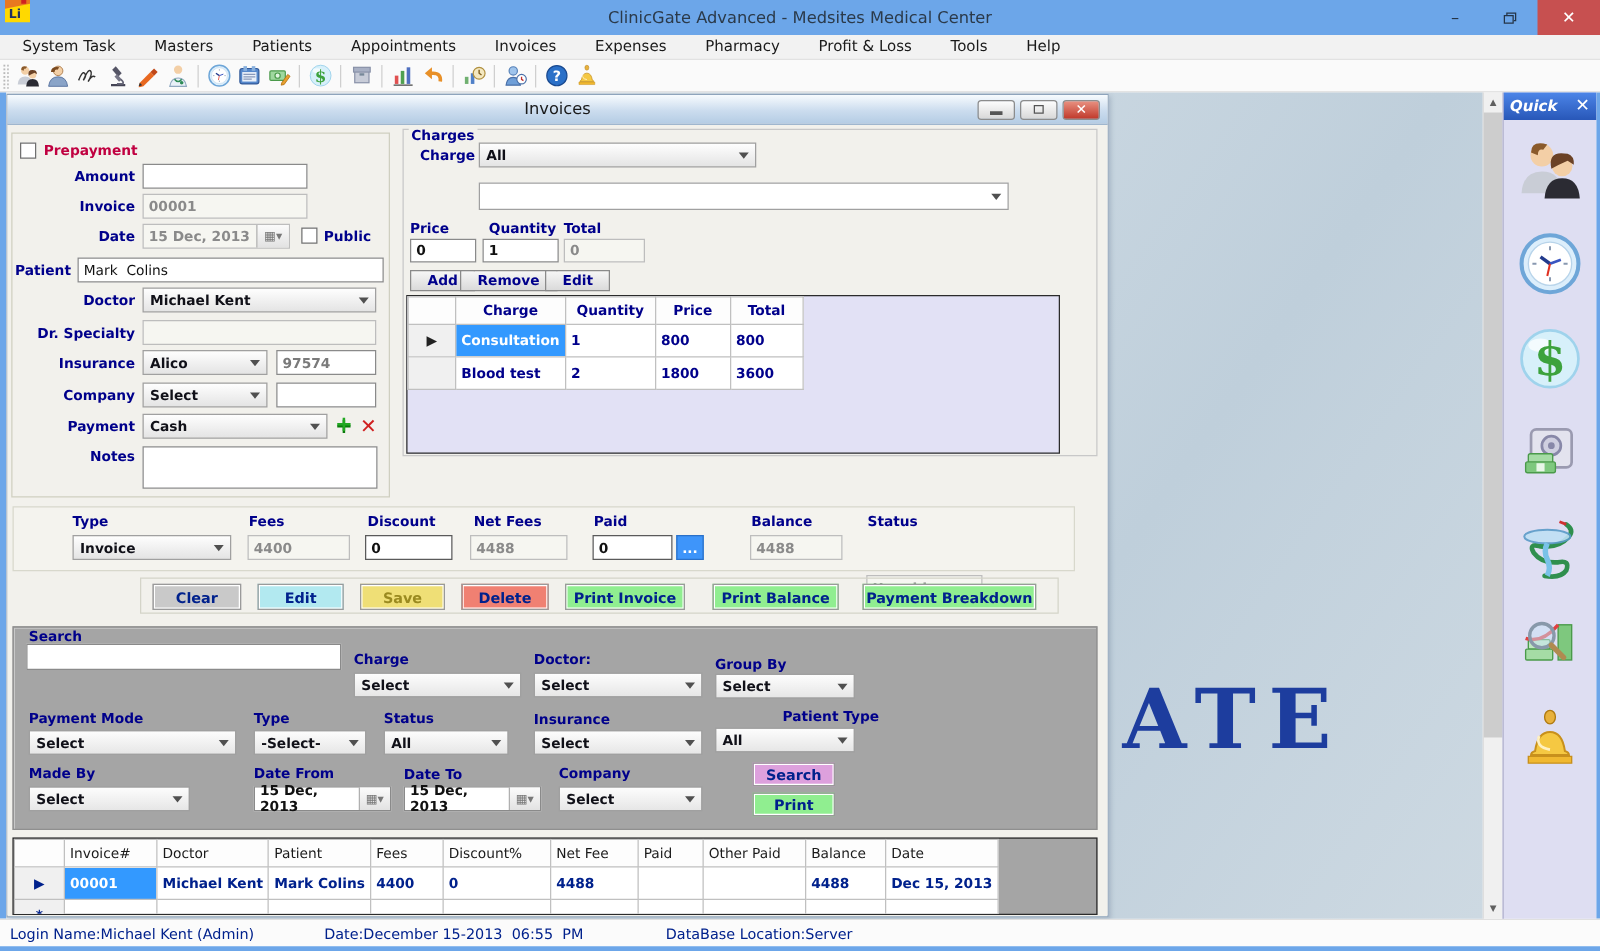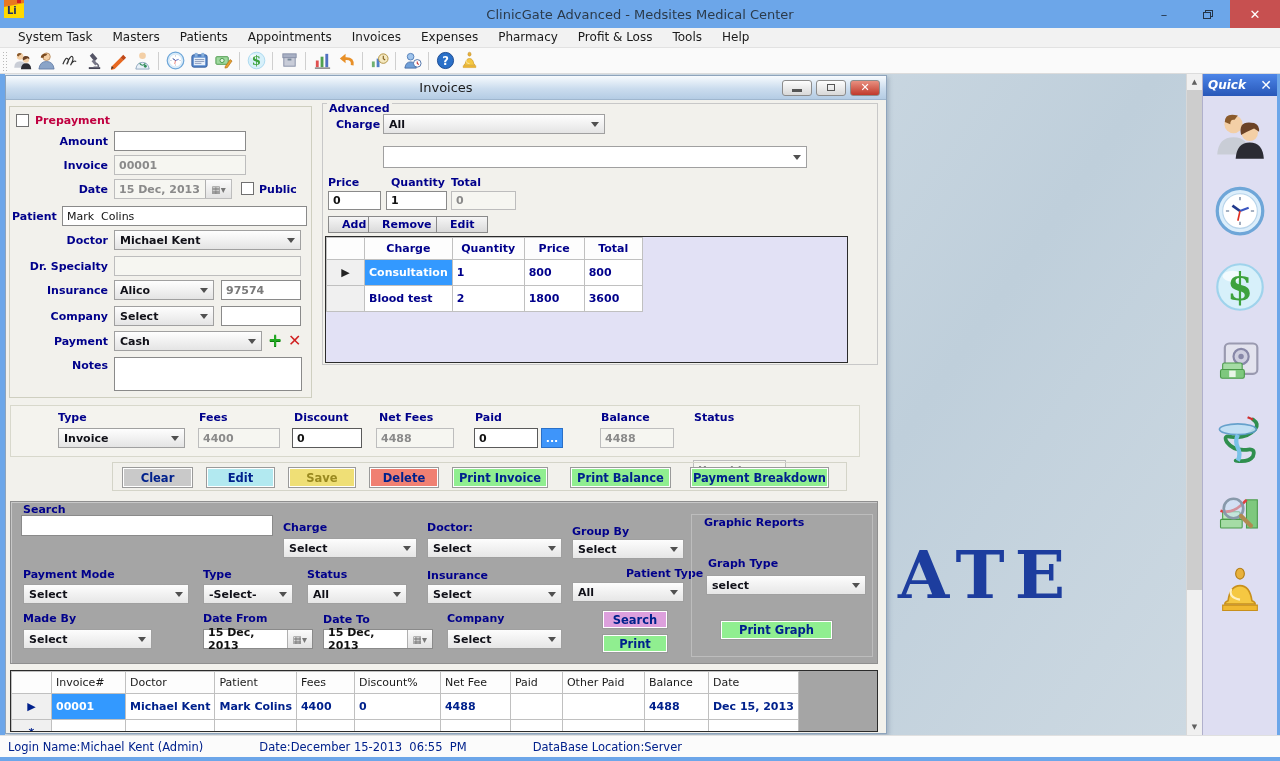--- a/index.html
+++ b/index.html
@@ -14,21 +14,21 @@
   .title-text { position:absolute; left:0; right:0; text-align:center; color:#2b3a4a; font-size:13px; }
   .win-controls { margin-left:auto; display:flex; height:28px; z-index:2; }
   .wc { width:44px; height:28px; display:flex; align-items:center; justify-content:center; color:#243447; font-size:13px; cursor:default; }
   .wc.close { width:50px; background:#C75050; color:#fff; font-weight:bold; }
   .wc .restore-glyph { position:relative; width:10px; height:9px; }
   .wc .restore-glyph i { position:absolute; border:1px solid #243447; width:8px; height:7px; display:block; }
   .wc .restore-glyph i:first-child { left:2px; top:0; }
   .wc .restore-glyph i:last-child { left:0; top:2px; background:#6CA6E9; }
 
   
-  .menubar { height:20px; background:#F2F2F2; display:flex; align-items:center; padding-left:8px; border-bottom:1px solid #E2E2E2; }
+  .menubar { height:20px; background:#F2F2F2; display:flex; align-items:center; padding-left:8px; border-bottom:1px solid #E2E2E2;gap:11px; }
   .menu-item { padding:0 10px; color:#1a1a1a; font-size:12px; line-height:19px; cursor:default; }
 
   
   .toolbar { height:26px; background:#FAFAFA; display:flex; align-items:center; border-bottom:1px solid #DCDCDC; padding-left:2px; }
   .gripper { width:5px; height:20px; margin-right:3px; background-image:radial-gradient(#b9b9b9 1px, transparent 1px); background-size:3px 3px; }
   .tbi { width:22px; height:22px; display:flex; align-items:center; justify-content:center; margin:0 1px; }
   .tbi svg { width:19px; height:19px; }
   .tsep { width:1px; height:18px; background:#cfcfcf; margin:0 4px; }
 
   
@@ -354,21 +354,21 @@
                 <span>Cash</span>
               </div>
             <span style="position:absolute; left:258px; top:223px; color:#22A822; font-size:17px; font-weight:bold; text-shadow:0 1px 0 #0a7a0a;">+</span>
             <span style="position:absolute; left:278px; top:224px; color:#D02020; font-size:16px; font-weight:bold;">✕</span>
 
             <span class="lbl" style="position:absolute; left:0; top:252px; width:98px; text-align:right;">Notes</span>
             <textarea class="tbx" style="left: 104px; top: 250px; width: 188px; height: 34px; resize: none;"></textarea>
           </div>
 
           <div class="groupbox" style="left:316px; top:3px; width:556px; height:262px; border-color:#C8C8C8;">
-            <span class="lbl" style="position:absolute; left:4px; top:-2px; background:#F2F1EC; padding:0 2px;">Advanced</span>
+            <span class="lbl" style="position:absolute; left:4px; top:-2px; background:#F2F1EC; padding:0 2px;">Charges</span>
 
             <span class="lbl" style="position:absolute; left:13px; top:14px;">Charge</span>
             <div class="combo" style="left:60px; top:10px; width:222px; height:20px;">
                 <span>All</span>
               </div>
             <div class="combo" style="left:60px; top:42px; width:424px; height:22px; background:#fff;">
                 <span></span>
               </div>
 
             <span class="lbl" style="position:absolute; left:5px; top:72px;">Price</span>
@@ -516,28 +516,20 @@
             </div>
 
             <span class="lbl" style="left:436px; top:110px;">Company</span>
             <div class="combo sp-combo" style="left:436px; top:127px; width:115px; height:20px;">
                 <span>Select</span>
               </div>
 
             <div class="abtn" style="left:591px; top:108px; width:66px; height:19px; background:#DDA0DD; position:absolute;">Search</div>
             <div class="abtn" style="left:591px; top:132px; width:66px; height:19px; background:#90EE90; position:absolute;">Print</div>
 
-            <div class="gr-box" style="left:680px; top:12px; width:182px; height:143px;">
-              <span class="lbl" style="position:absolute; left:12px; top:1px;">Graphic  Reports</span>
-              <span class="lbl" style="position:absolute; left:16px; top:42px;">Graph Type</span>
-              <div class="combo sp-combo" style="left:14px; top:60px; width:160px; height:20px;">
-                  <span>select</span>
-                </div>
-              <div class="abtn" style="left:28px; top:105px; width:113px; height:20px; background:#90EE90; position:absolute;">Print Graph</div>
-            </div>
           </div>
 
           <div class="rgrid-wrap" style="left:4px; top:570px; width:868px; height:62px;">
             <table class="grid rgrid">
               <colgroup>
                   <col style="width:40px">
                   <col style="width:74px">
                   <col style="width:66px">
                   <col style="width:64px">
                   <col style="width:58px">

